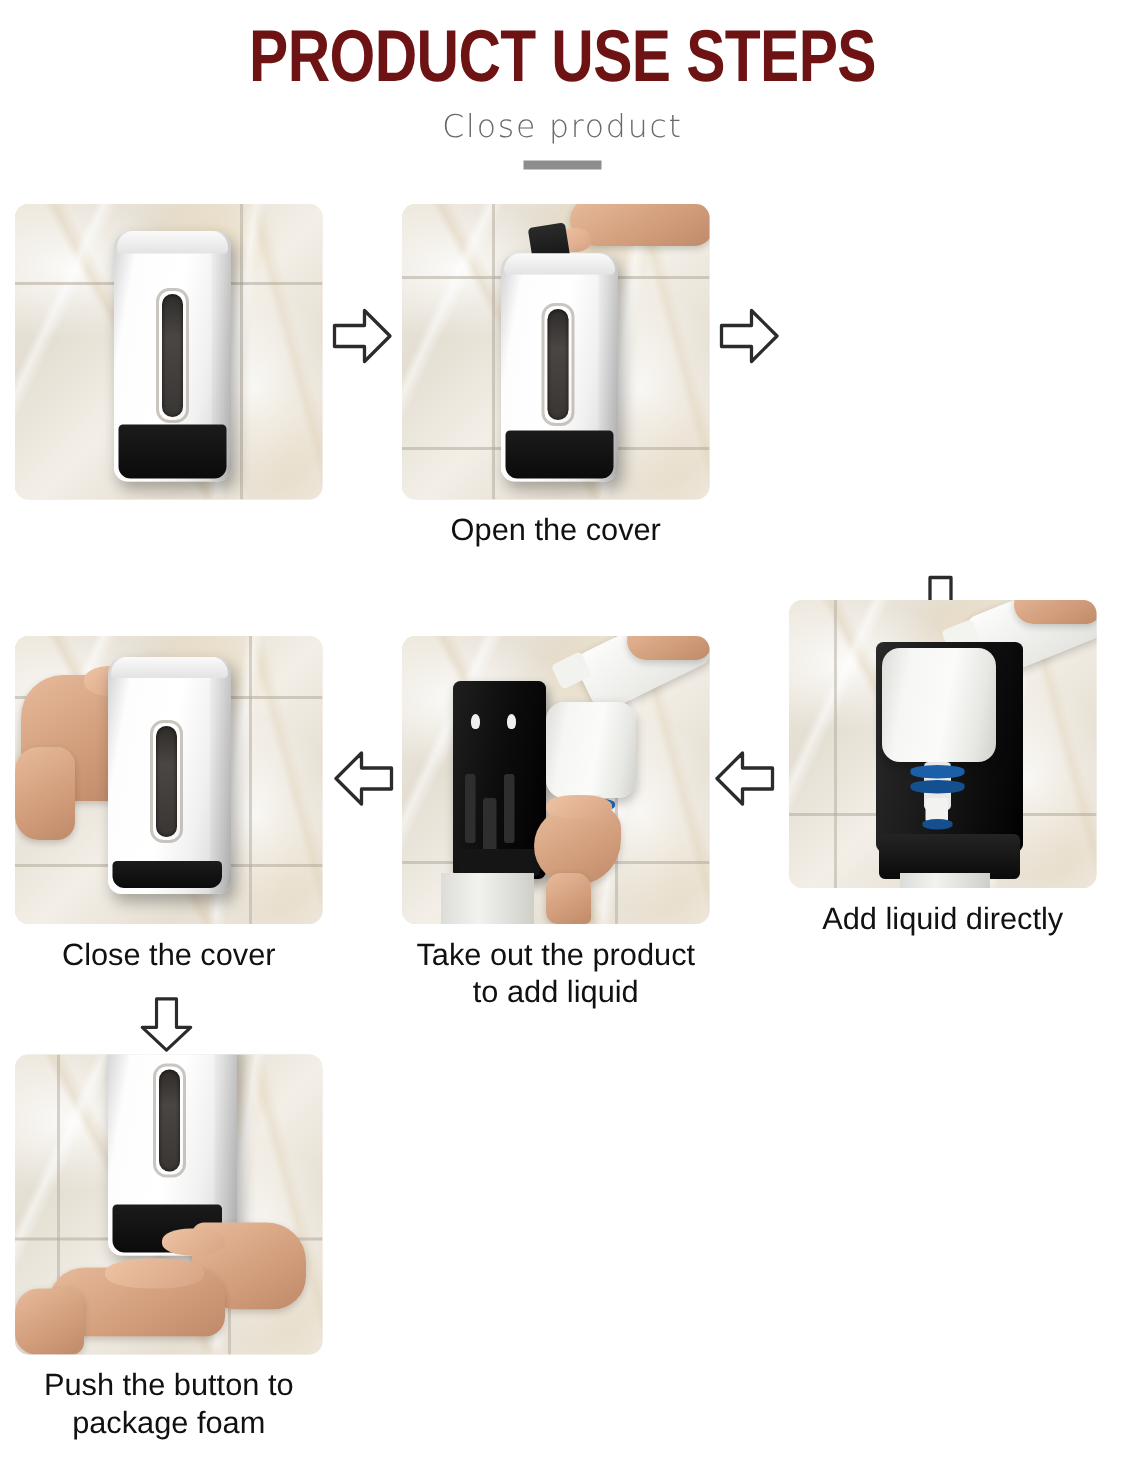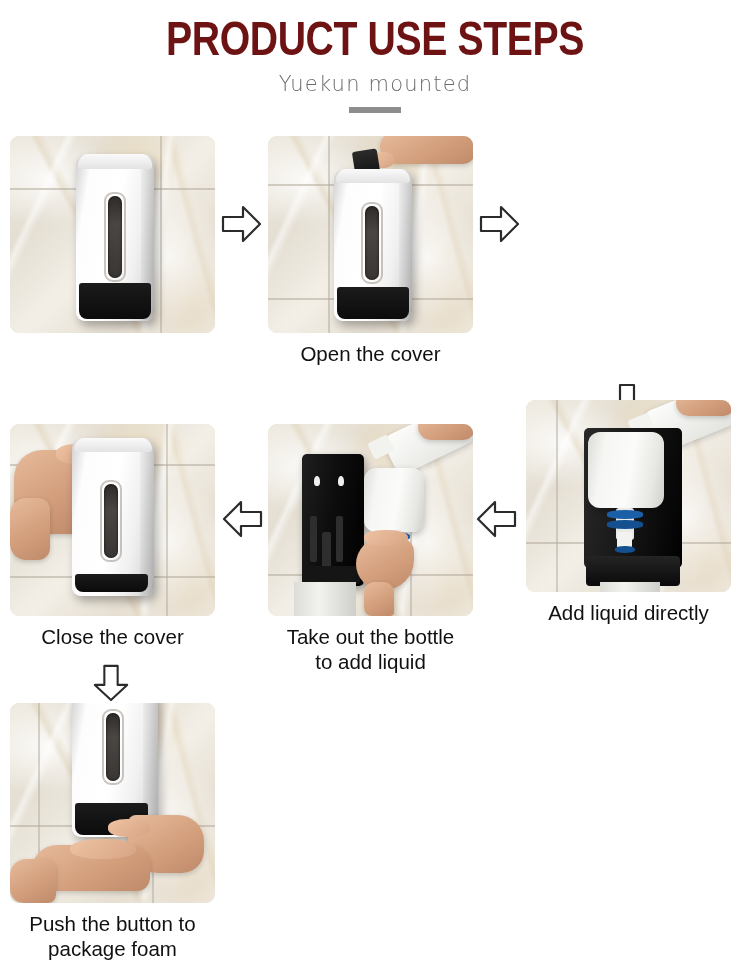--- a/index.html
+++ b/index.html
@@ -185,21 +185,21 @@
     white-space: pre-line;
   }
 </style>
 </head>
 <body>
 
 <div class="page">
 
   <div class="header">
     <div class="title">PRODUCT USE STEPS</div>
-    <div class="subtitle">Yuekun mounted</div>
+    <div class="subtitle">Close product</div>
     <div class="divider"></div>
   </div>
 
   <div class="card" style="left:10px; top:136px; width:205px;">
     <div class="photo" style="width:205px; height:197px;">
       <div class="marble"></div>
       <div class="grout-h" style="top:52px;"></div>
       <div class="grout-v" style="left:150px;"></div>
       <div class="dispenser" style="left:66px; top:18px; width:78px; height:167px;">
         <div class="disp-body"></div>
@@ -307,21 +307,21 @@
       <div class="pump-col" style="left:118px; top:106px; width:16px; height:28px;"></div>
       <div class="pump-ring" style="left:110px; top:108px; width:32px; height:9px;"></div>
       <div class="pump-ring dark" style="left:110px; top:118px; width:32px; height:9px;"></div>
       <div style="position:absolute; left:119px; top:128px; width:13px; height:16px; background:#f2f2f0; border-radius:2px;"></div>
       <div class="pump-ring dark" style="left:114px; top:142px; width:22px; height:8px;"></div>
 
       <div class="hand" style="left:88px; top:114px; width:58px; height:52px; border-radius:26px 14px 30px 26px;"></div>
       <div class="finger" style="left:96px; top:106px; width:44px; height:16px;"></div>
       <div class="hand" style="left:96px; top:158px; width:30px; height:34px; border-radius:10px 10px 4px 8px;"></div>
     </div>
-    <div class="caption" style="top:200px;">Take out the bottle
+    <div class="caption" style="top:200px;">Take out the product
 to add liquid</div>
   </div>
 
   <div class="arrow" style="left:222px; top:500px;">
     <svg width="41" height="38" viewBox="0 0 41 38">
       <path d="M39 12 H19 V2 L2 19 L19 36 V26 H39 Z" fill="#ffffff" stroke="#2b2b2b" stroke-width="2.2" stroke-linejoin="round"></path>
     </svg>
   </div>
 
   <div class="card" style="left:10px; top:424px; width:205px;border-radius:31px;">

